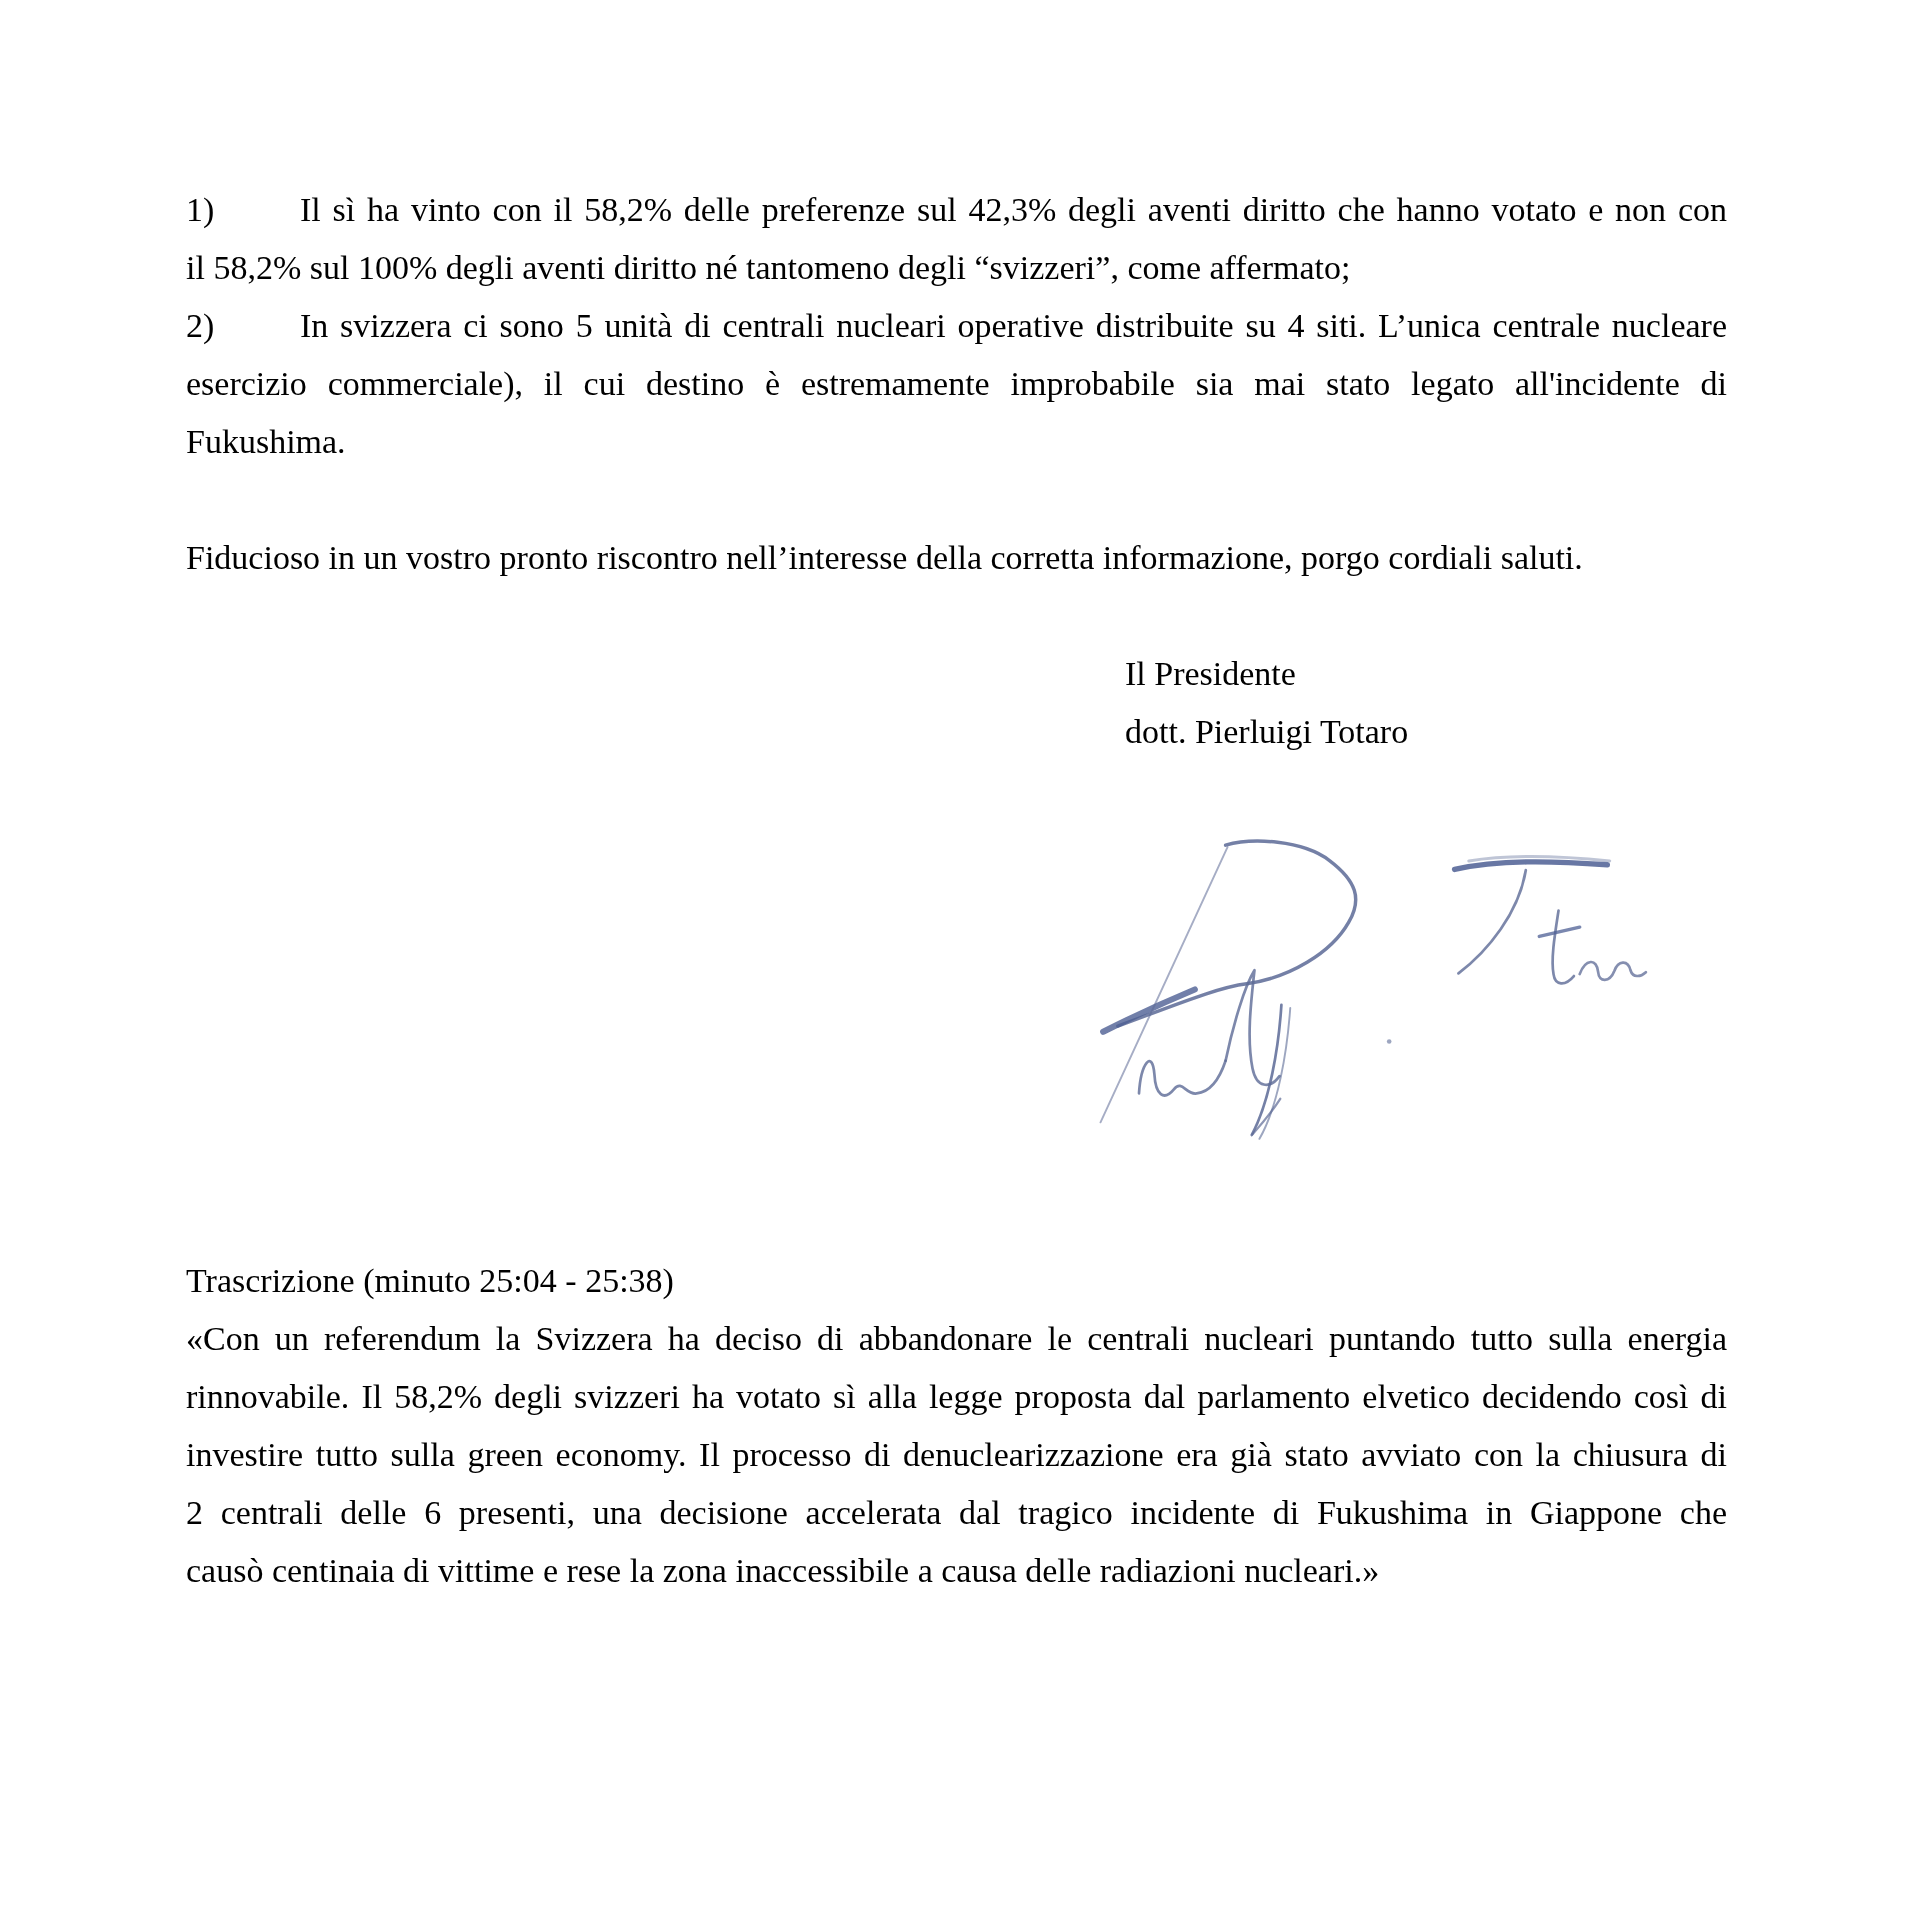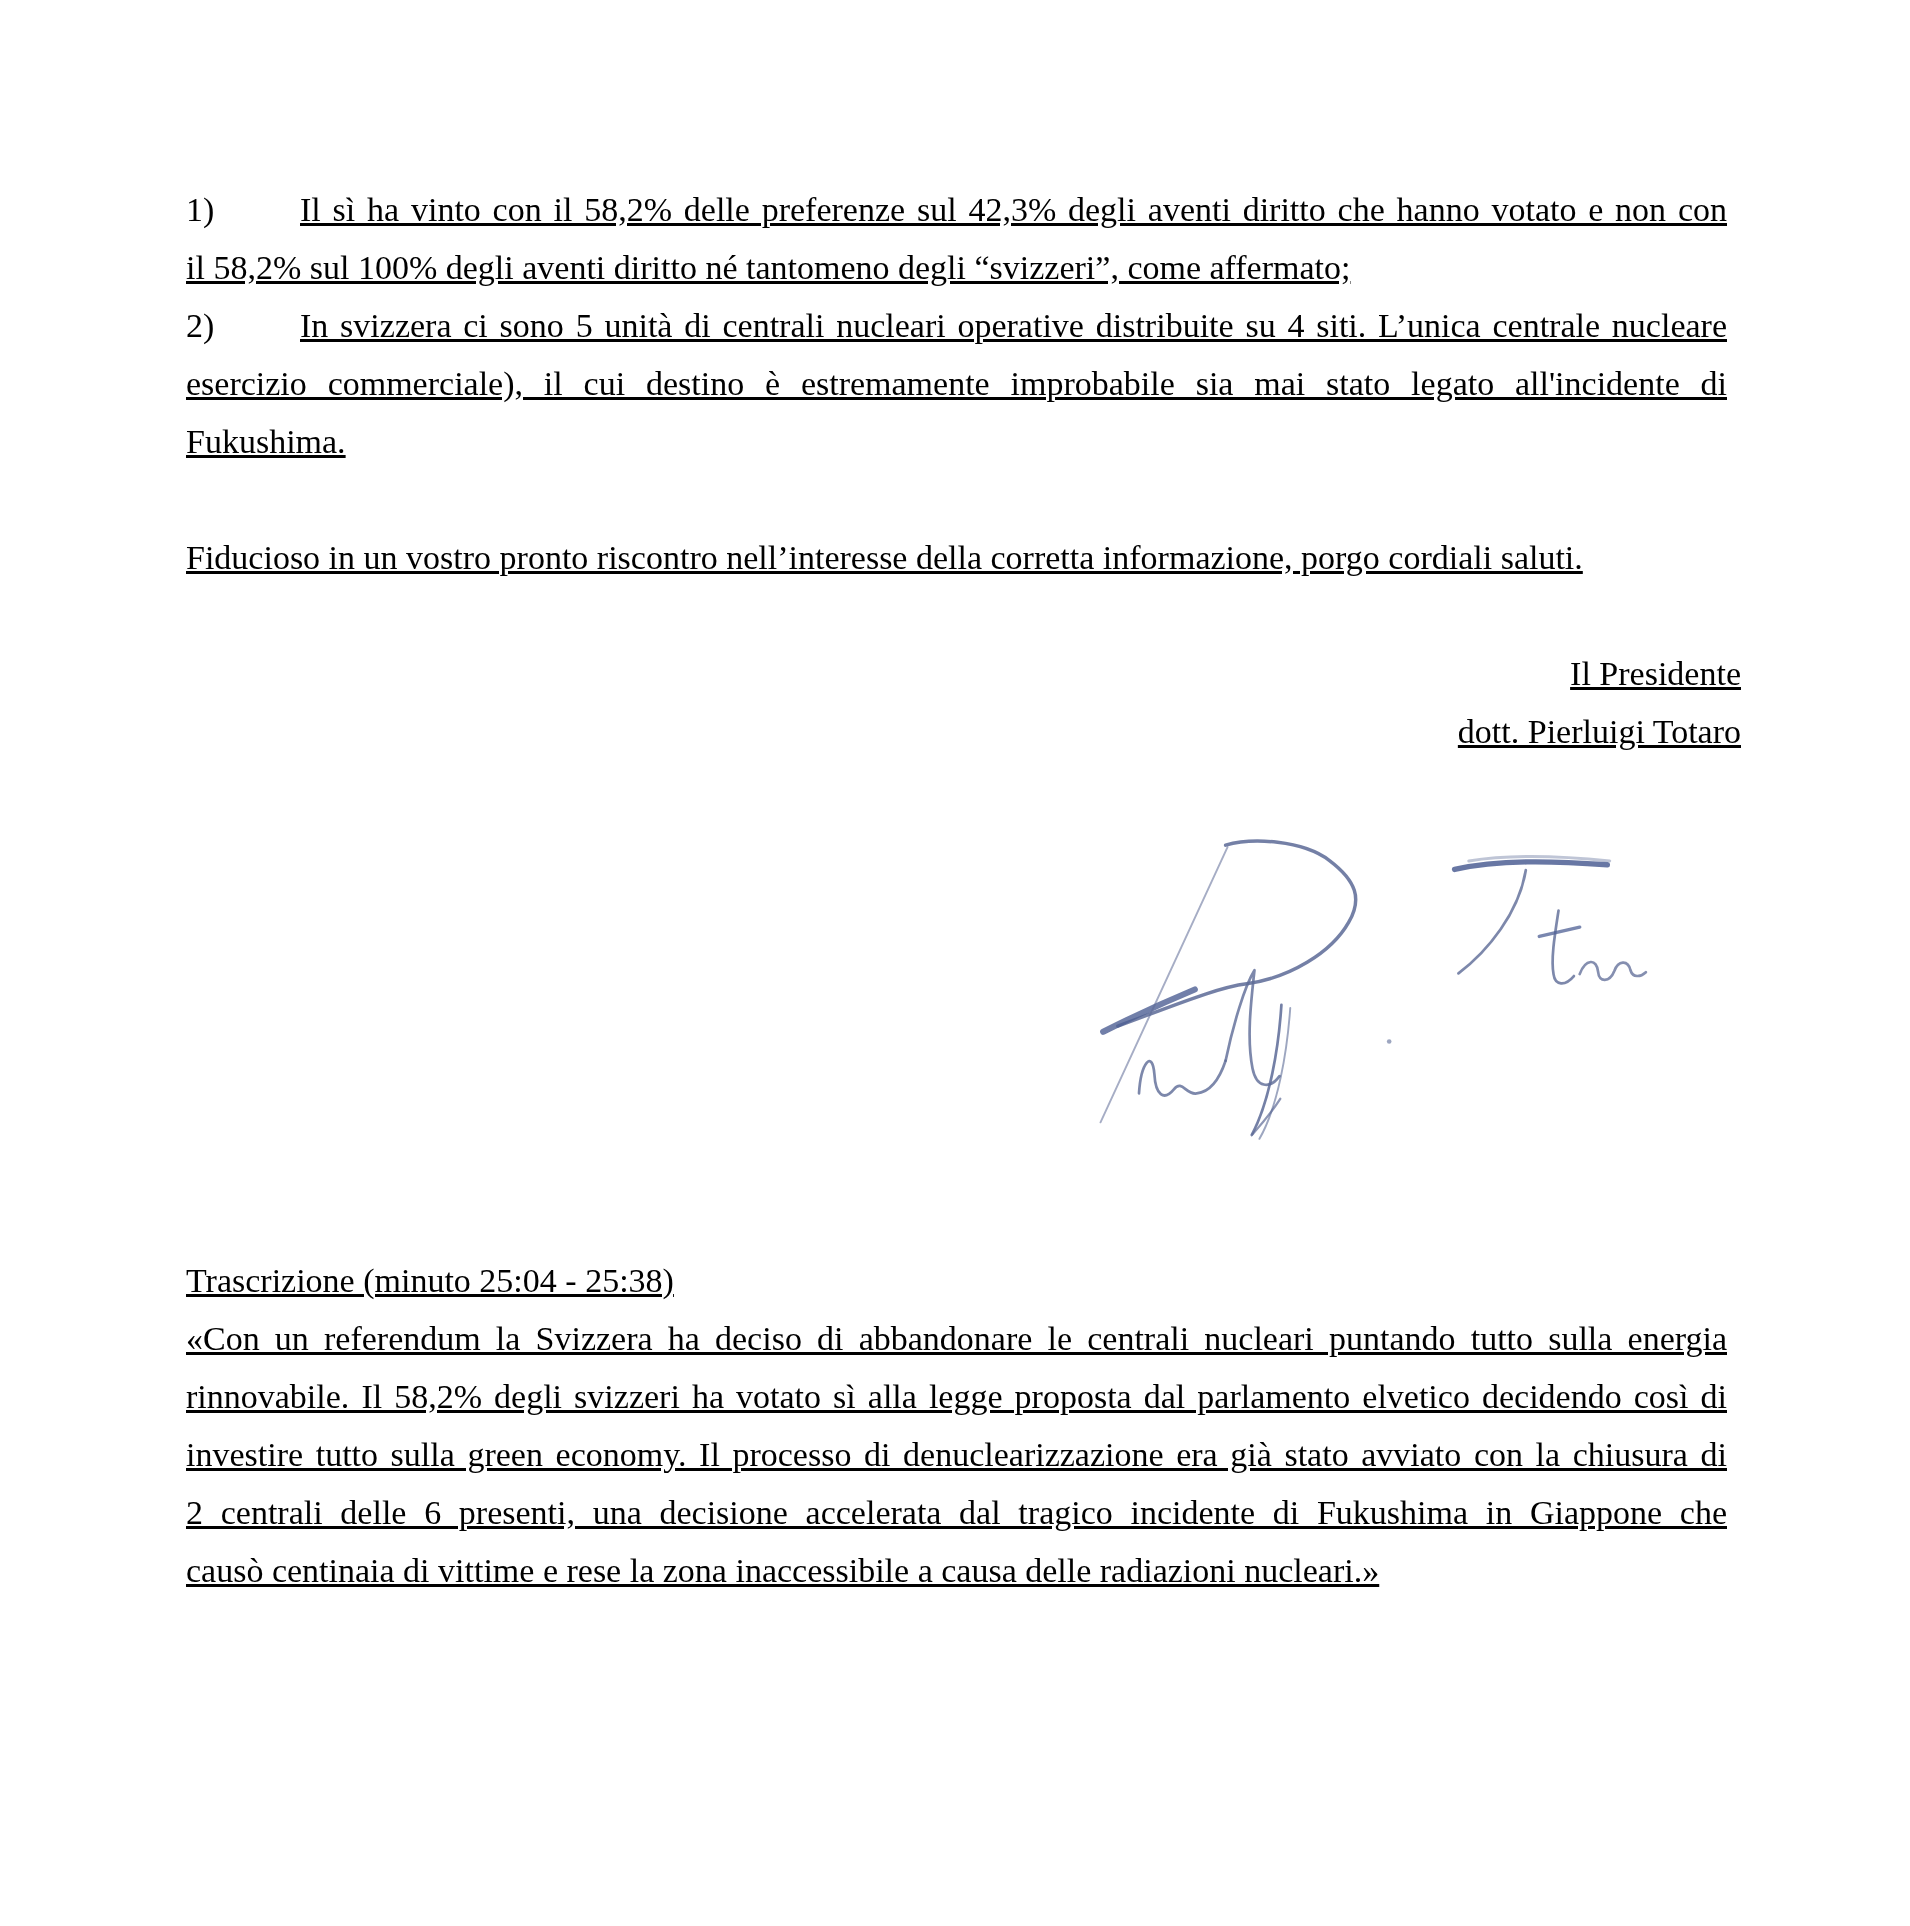--- a/index.html
+++ b/index.html
@@ -12,25 +12,25 @@
     color:#000000;
   }
   .flow{
     position:absolute;
     left:186px;width:1541px;
     font-size:34px;line-height:58px;
     color:#000;
   }
   #letter-flow{top:181px;}
   #transcription-flow{top:1252px;}
-  .ln{height:58px;text-decoration:underline;}
+  .ln{height:58px;}
   .j{text-align:justify;text-align-last:justify;-moz-text-align-last:justify;}
   .marker{display:inline-block;width:114px;}
   .sp{height:58px;}
-  .sign-block{margin-left:939px;width:616px;text-align:right;}
+  .sign-block{margin-left:939px;width:616px;text-align:left;}
   #signature-svg{position:absolute;left:1079px;top:824px;width:578px;height:331px;}
   .ink-thin{fill:none;stroke-linecap:round;stroke-linejoin:round;}
 </style>
 </head>
 <body>
 
 <div class="page">
 
   <div class="flow" id="letter-flow">
 

